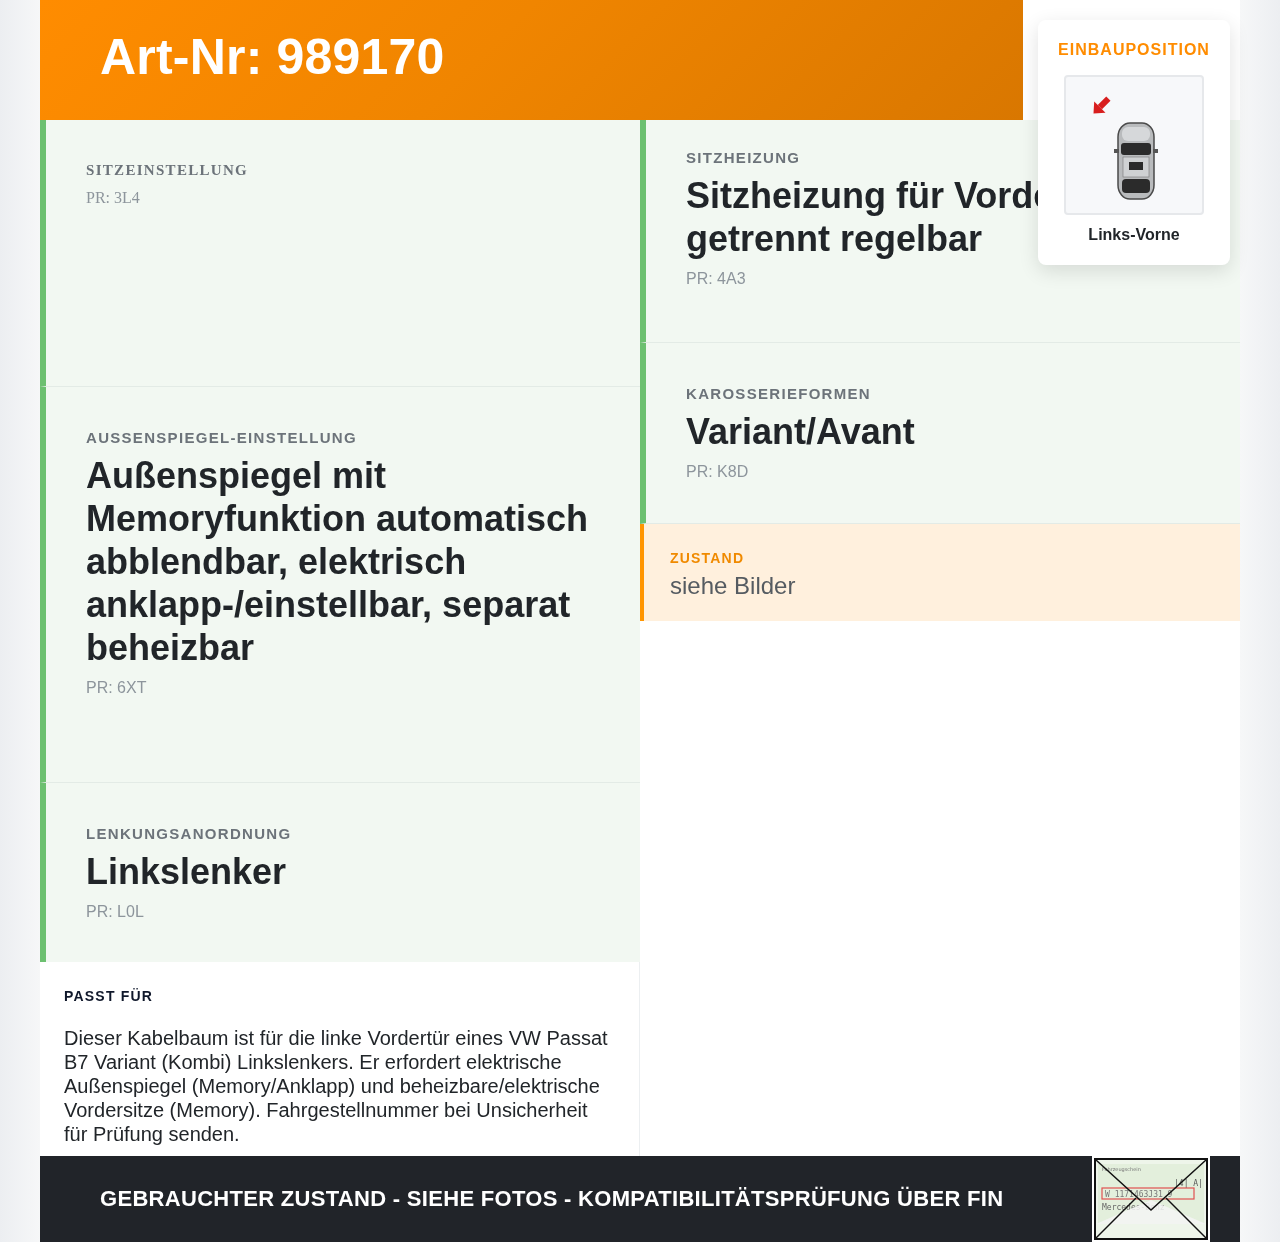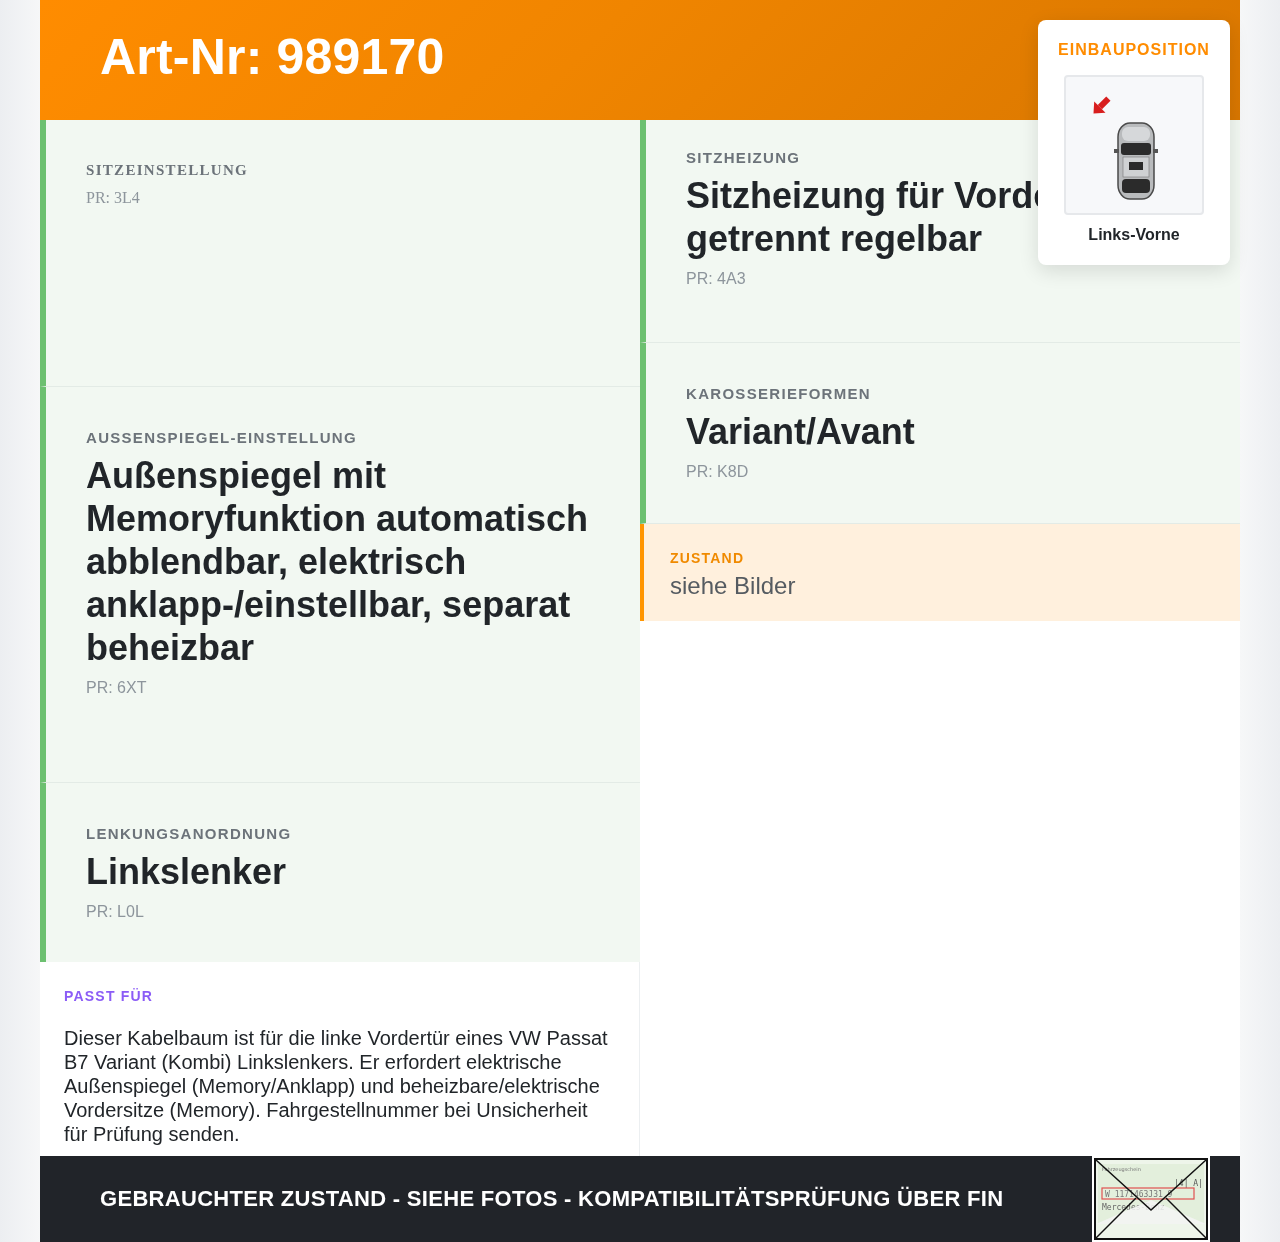--- a/index.html
+++ b/index.html
@@ -8,21 +8,21 @@
     background: linear-gradient(90deg, #eceef1 0%, #f6f7f8 40px, #f6f7f8 1240px, #eceef1 100%);
     font-family: "Liberation Sans", "DejaVu Sans", sans-serif;
     color: #212529;
     position: relative;
   }
   .page {
     position: absolute; left: 40px; top: 0; width: 1200px; height: 1242px;
     background: #ffffff;
   }
   .header {
-    position: absolute; left: 0; top: 0; width: 1200px; height: 120px;
+    position: absolute; left: 0; top: 0; width: 983px; height: 120px;
     background: linear-gradient(135deg, #ff8c00 0%, #f08500 45%, #d97700 100%);
   }
   .header-title {
     position: absolute; left: 60px; top: 28px;
     font-size: 50px; font-weight: 700; color: #ffffff; letter-spacing: 0.2px;
   }
   .col-left { position: absolute; left: 0; top: 120px; width: 600px; }
   .col-right { position: absolute; left: 600px; top: 120px; width: 600px; }
   .card {
     background: #f2f8f2;
@@ -52,21 +52,21 @@
     padding: 26px 0 0 26px;
   }
   .zustand-label { font-size: 14px; font-weight: 700; letter-spacing: 1.2px; color: #f08a00; display: block; }
   .zustand-value { font-size: 24px; color: #555b61; display: block; margin-top: 6px; }
 
   .fits {
     position: absolute; left: 0; top: 962px; width: 600px; height: 194px;
     background: #ffffff; padding: 26px 24px 0 24px;
     border-right: 1px solid #eceff1;
   }
-  .fits-label { font-size: 14px; font-weight: 700; letter-spacing: 1.2px; color: #8b5cf6; display: block; }
+  .fits-label { font-size: 14px; font-weight: 700; letter-spacing: 1.2px; color: #0f172a; display: block; }
   .fits-text { font-size: 20px; line-height: 24px; font-weight: 500; color: #212529; margin-top: 22px; display: block; }
 
   .footer {
     position: absolute; left: 0; top: 1156px; width: 1200px; height: 86px;
     background: #212429;
   }
   .footer-text {
     position: absolute; left: 60px; top: 30px;
     font-size: 22px; font-weight: 700; color: #ffffff; letter-spacing: 0.3px;
   }

